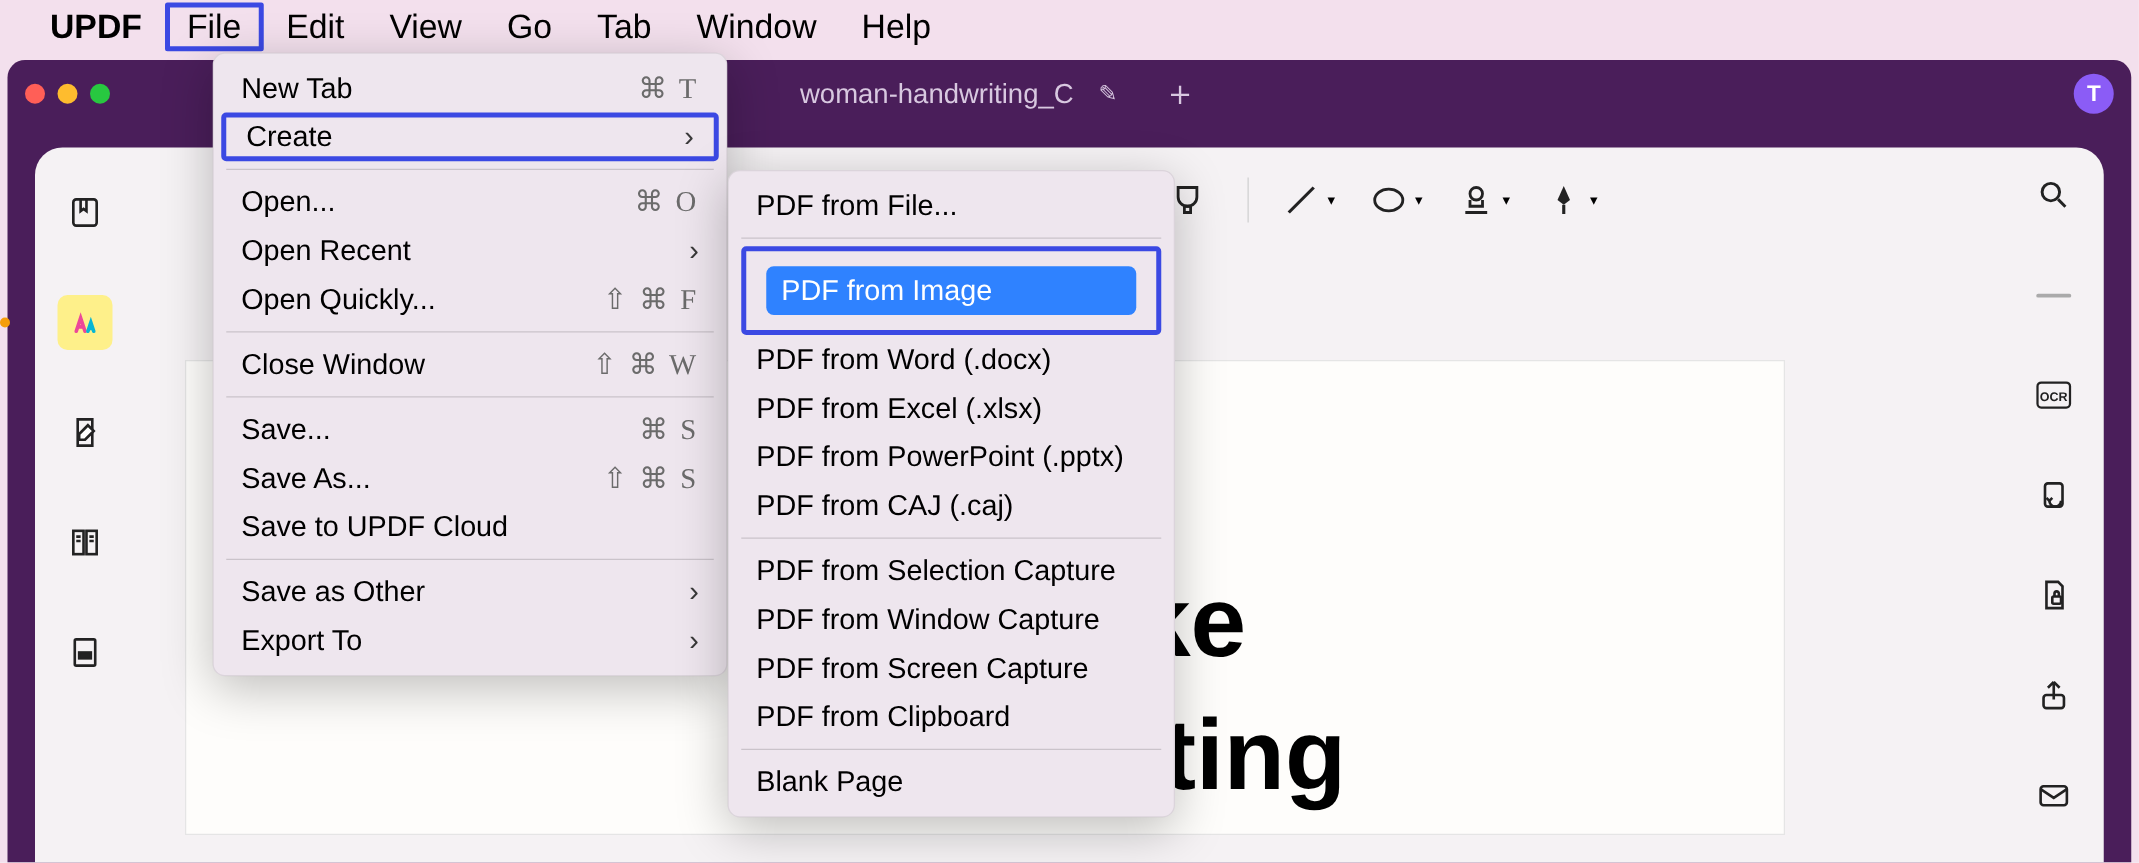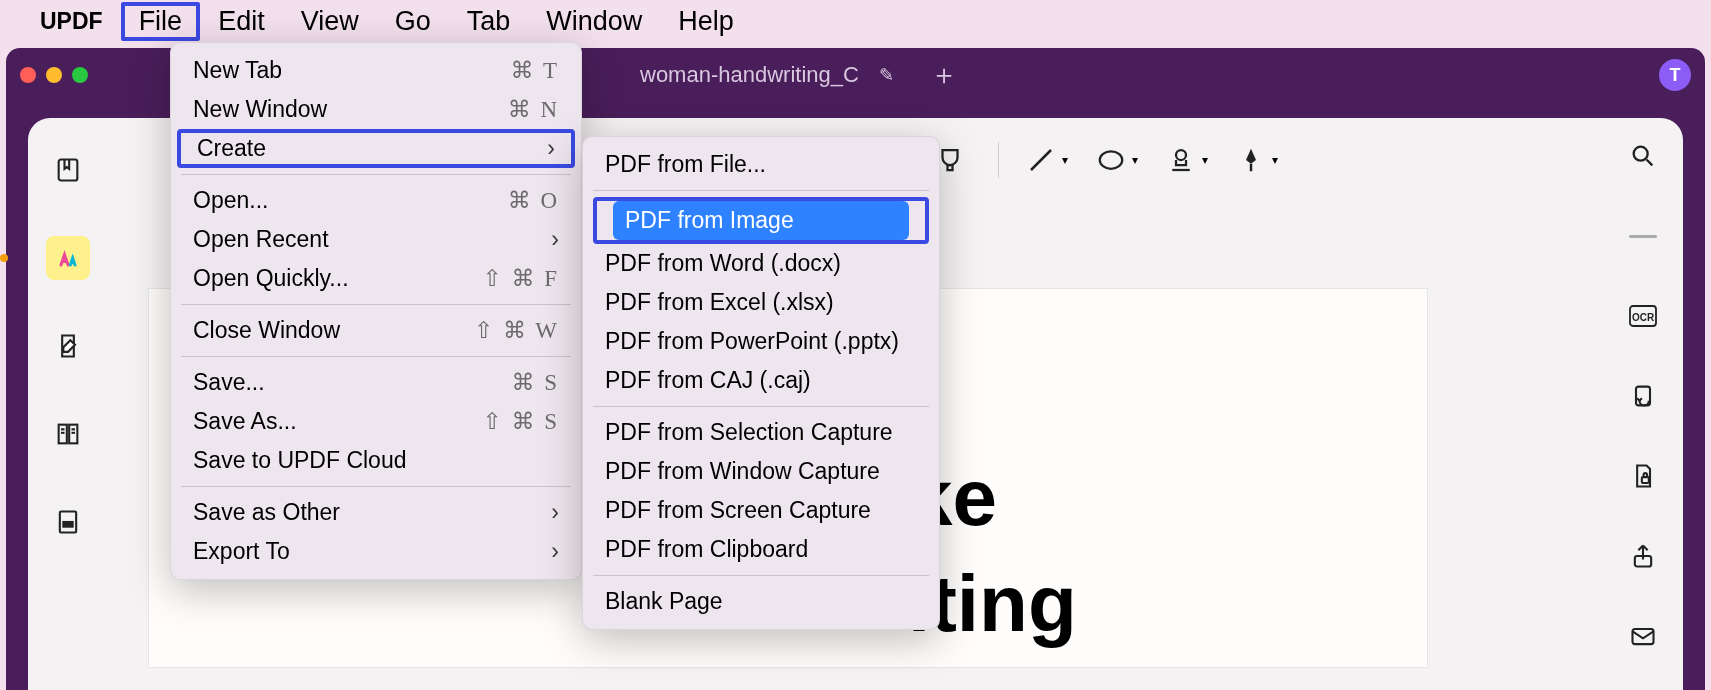--- a/index.html
+++ b/index.html
@@ -1,20 +1,20 @@
 <!DOCTYPE html>
 <html><head>
 <meta charset="utf-8">
 <style>
 * { margin: 0; padding: 0; box-sizing: border-box; font-family: -apple-system, BlinkMacSystemFont, "Segoe UI", sans-serif; }
 body { width: 1711px; height: 690px; background: #f3e0ed; overflow: hidden; position: relative; }
 
 .menubar { height: 42px; display: flex; align-items: center; padding: 0 20px; gap: 0; }
 .apple-logo { font-size: 26px; margin-right: 20px; }
-.app-name { font-size: 23px; font-weight: 700; margin-right: 18px; }
+.app-name { font-size: 27px; font-weight: 700; margin-right: 18px; }
 .menu-item { font-size: 27px; font-weight: 400; padding: 4px 18px; cursor: default; border-radius: 2px; }
 .menu-item.active { border: 4px solid #3b49e3; padding: 0 14px; }
 
 .app-window { position: absolute; top: 48px; left: 6px; right: 6px; bottom: 0; background: #4a1e5a; border-radius: 14px 14px 0 0; overflow: visible; }
 .titlebar { height: 54px; display: flex; align-items: center; padding: 0 14px; gap: 12px; }
 .traffic { display: flex; gap: 10px; }
 .dot { width: 16px; height: 16px; border-radius: 50%; }
 .dot.red { background: #ff5f57; }
 .dot.yellow { background: #febc2e; }
 .dot.green { background: #28c840; }
@@ -44,21 +44,21 @@
 
 .dropdown { position: absolute; background: #eee6ee; border-radius: 10px; box-shadow: 0 10px 40px rgba(0,0,0,0.25); border: 1px solid rgba(0,0,0,0.08); padding: 8px 0; }
 .dropdown.file { top: 42px; left: 170px; width: 412px; }
 .dropdown.submenu { top: 136px; left: 582px; width: 358px; }
 .menu-row { display: flex; align-items: center; justify-content: space-between; padding: 6px 22px; font-size: 23px; cursor: default; }
 .menu-row .shortcut { color: #6b6b6b; font-family: -apple-system; letter-spacing: 2px; }
 .menu-row .arrow { color: #3a3a3a; }
 .menu-sep { height: 1px; background: rgba(0,0,0,0.15); margin: 6px 10px; }
 .menu-row.boxed { border: 4px solid #3b49e3; border-radius: 4px; margin: 0 6px; padding: 2px 16px; }
 .menu-row.selected { background: #2f82ff; color: white; border-radius: 6px; margin: 0 10px; padding: 6px 12px; }
-.submenu .menu-row.boxed { padding: 0 6px; margin: 0 10px; }
+.submenu .menu-row.boxed { padding: 12px 6px; margin: 0 10px; }
 .submenu .menu-row.boxed .menu-row.selected { flex: 1; }
 
 
 svg { display: block; }
 .minus { width: 28px; height: 3px; background: #aaa; border-radius: 2px; }
 </style>
 </head>
 <body>
 
 <div class="menubar">
@@ -215,24 +215,20 @@
       </div>
     </div>
   </div>
 </div>
 
 <div class="dropdown file">
   <div class="menu-row">
       <span>New Tab</span>
       <span class="shortcut">⌘ T</span>
     </div>
-  <div class="menu-row">
-      <span>New Window</span>
-      <span class="shortcut">⌘ N</span>
-    </div>
   <div class="menu-row boxed">
       <span>Create</span>
       <span class="arrow">›</span>
     </div>
   <div class="menu-sep"></div>
   <div class="menu-row">
       <span>Open...</span>
       <span class="shortcut">⌘ O</span>
     </div>
   <div class="menu-row">

